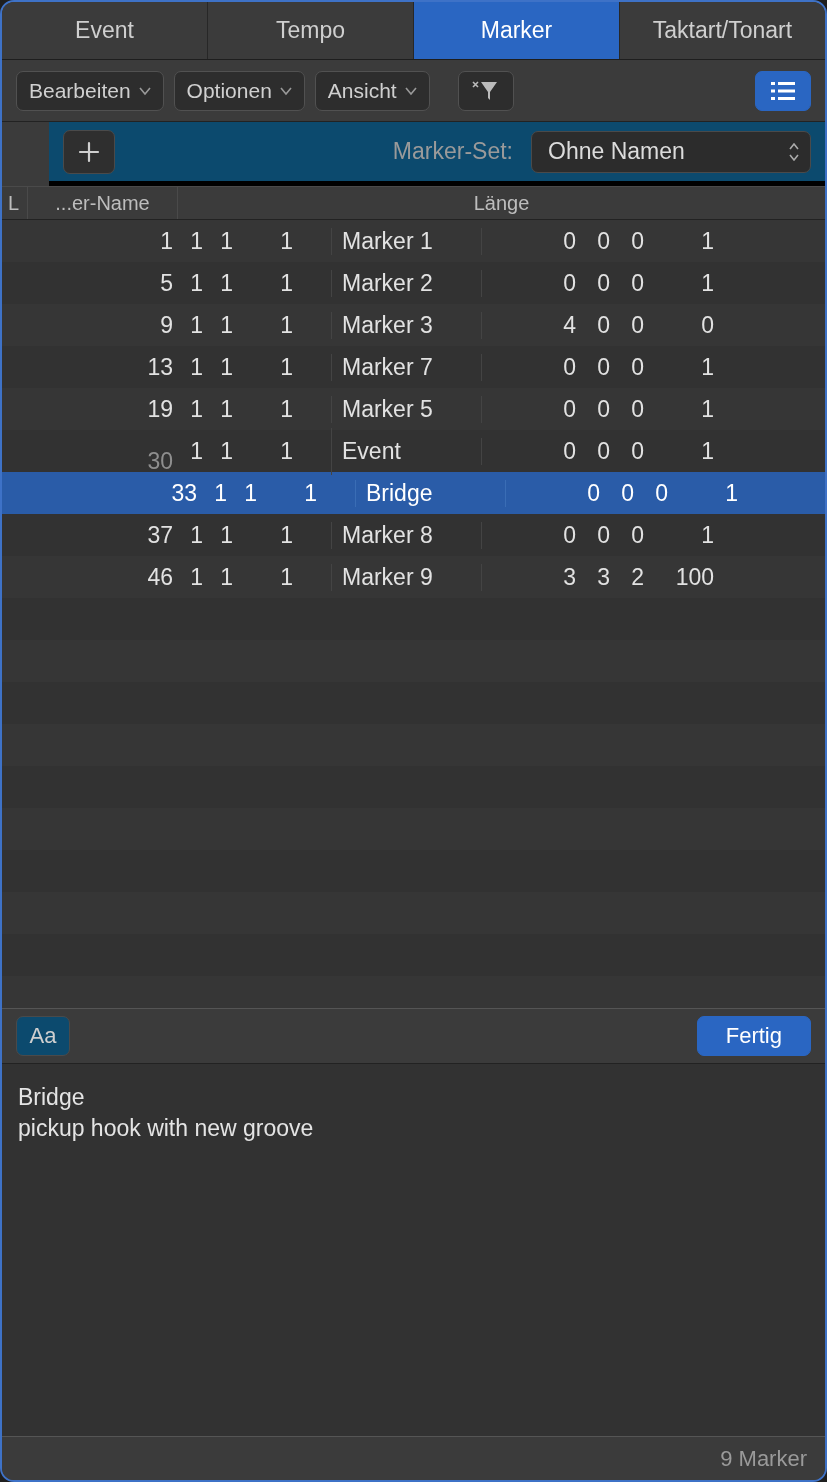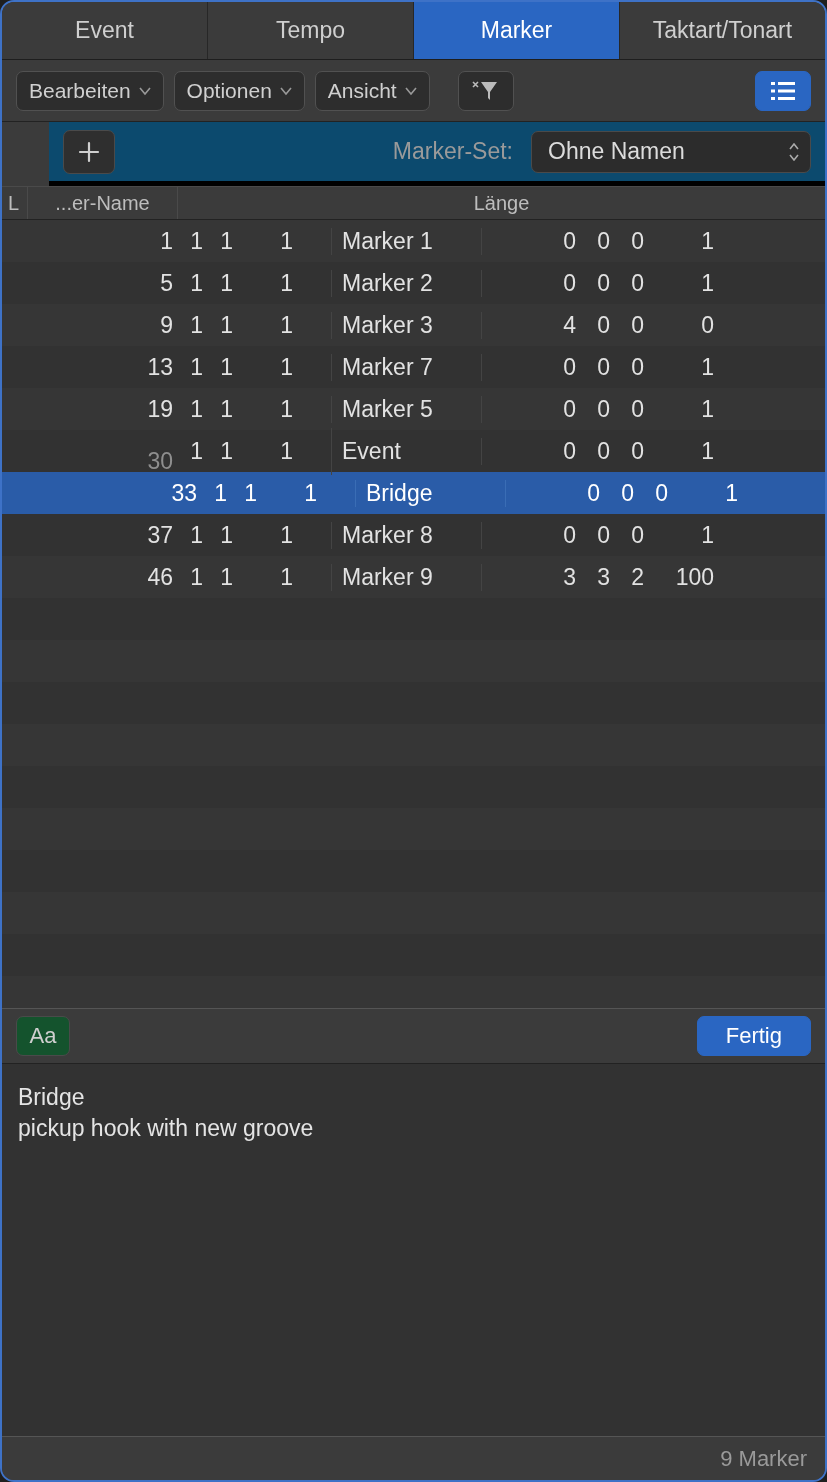--- a/index.html
+++ b/index.html
@@ -168,21 +168,21 @@
     background: #3b3b3b;
     border-top: 1px solid #555;
     border-bottom: 1px solid #222;
     padding: 8px 14px;
     height: 56px;
     gap: 10px;
   }
   .aa-btn {
     display:flex; align-items:center; justify-content:center;
     width: 54px; height: 40px;
-    background: #14532d; border:1px solid #4a4a4a; border-radius:7px;
+    background: #0c4a6e; border:1px solid #4a4a4a; border-radius:7px;
     color:#cfcfcf; font-size: 22px; cursor:pointer;
   }
   .done-btn {
     display:flex; align-items:center; justify-content:center;
     background: #2a66c2; color:#fff;
     border:1px solid #2a66c2; border-radius:7px;
     height: 40px; padding: 0 28px;
     font-size: 22px; cursor:pointer;
   }
   

